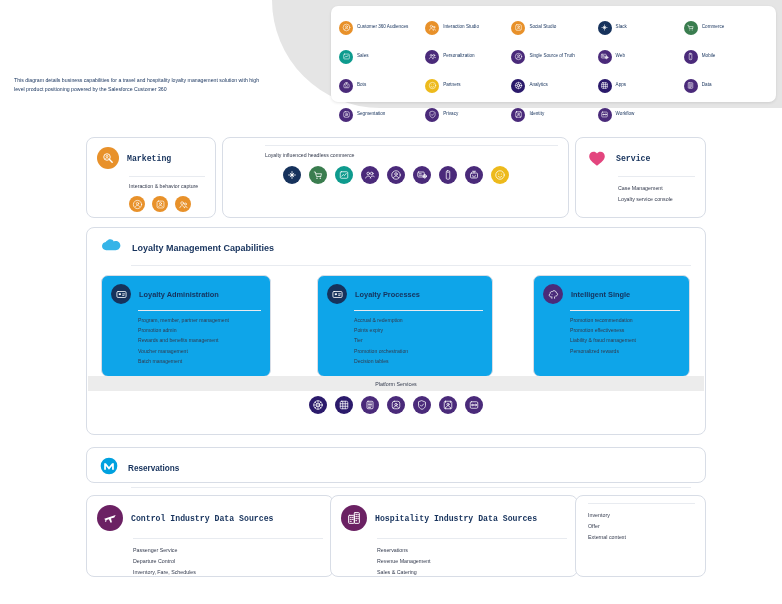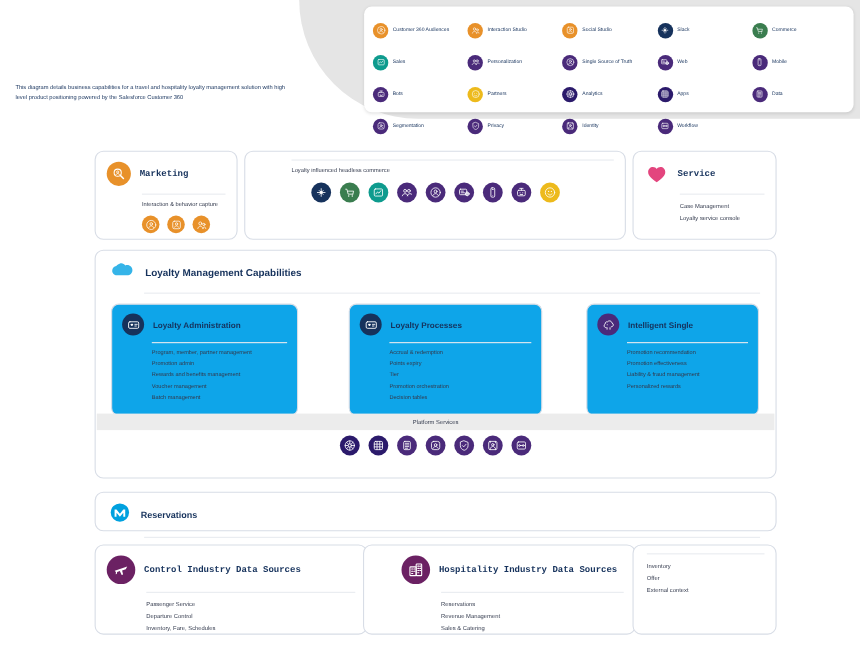--- a/index.html
+++ b/index.html
@@ -99,21 +99,21 @@
   }
 
   
   #card-integrations { left:86px; top:447px; width:620px; height:36px; }
   .int-head { display:flex; align-items:center; gap:9px; padding:8px 12px 0 12px; }
   .int-title { font-size:8.2px; font-weight:bold; color:#16325c; }
   .int-divider { height:1px; background:#e8ebf0; margin:7px 14px 0 44px; }
 
   
   #card-travel { left:86px; top:495px; width:248px; height:82px; }
-  #card-hosp   { left:330px; top:495px; width:248px; height:82px;padding-left:24px; }
+  #card-hosp   { left:330px; top:495px; width:248px; height:82px; }
   #card-supplier { left:575px; top:495px; width:131px; height:82px; }
   .nohead-title { font-size:8.2px; font-weight:bold; color:#16325c; padding:12px 10px 0 12px; }
   .divider-full { height:1px; background:#e8ebf0; margin:7px 10px 0 12px; }
   .bullets-left { padding:6px 10px 0 12px; }
 
   .heart { width:22px; height:22px; display:block; }
 </style>
 </head>
 <body>
 

